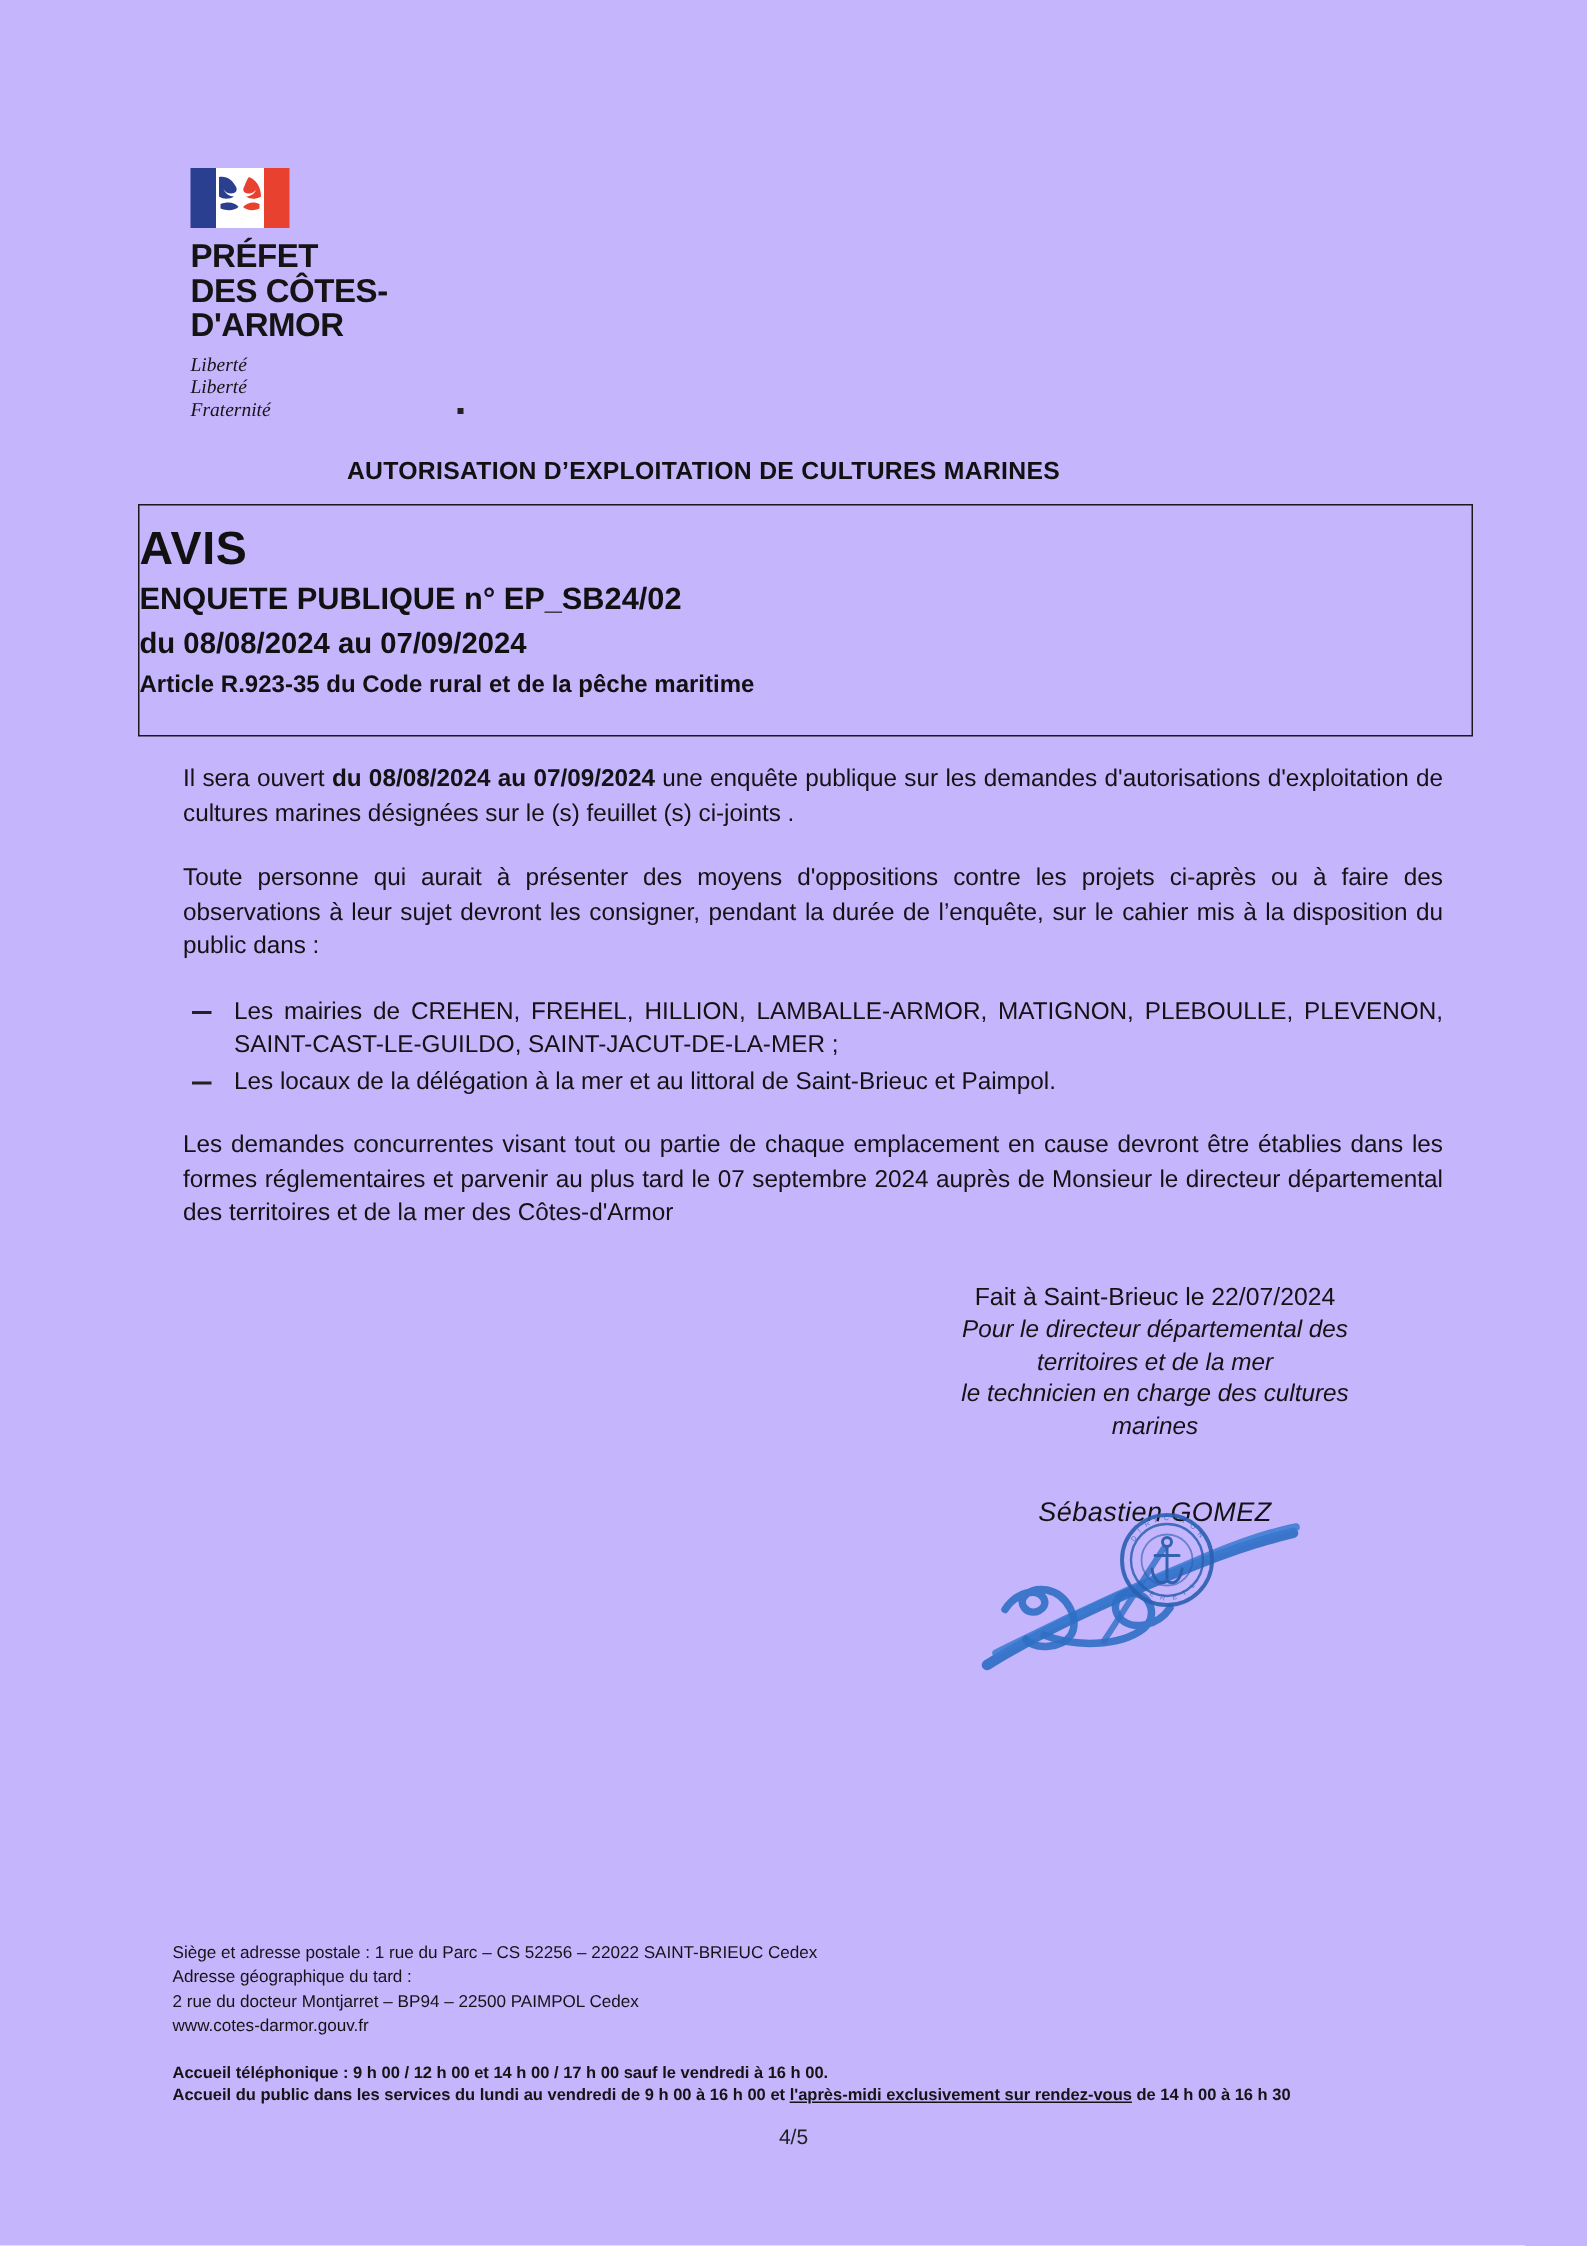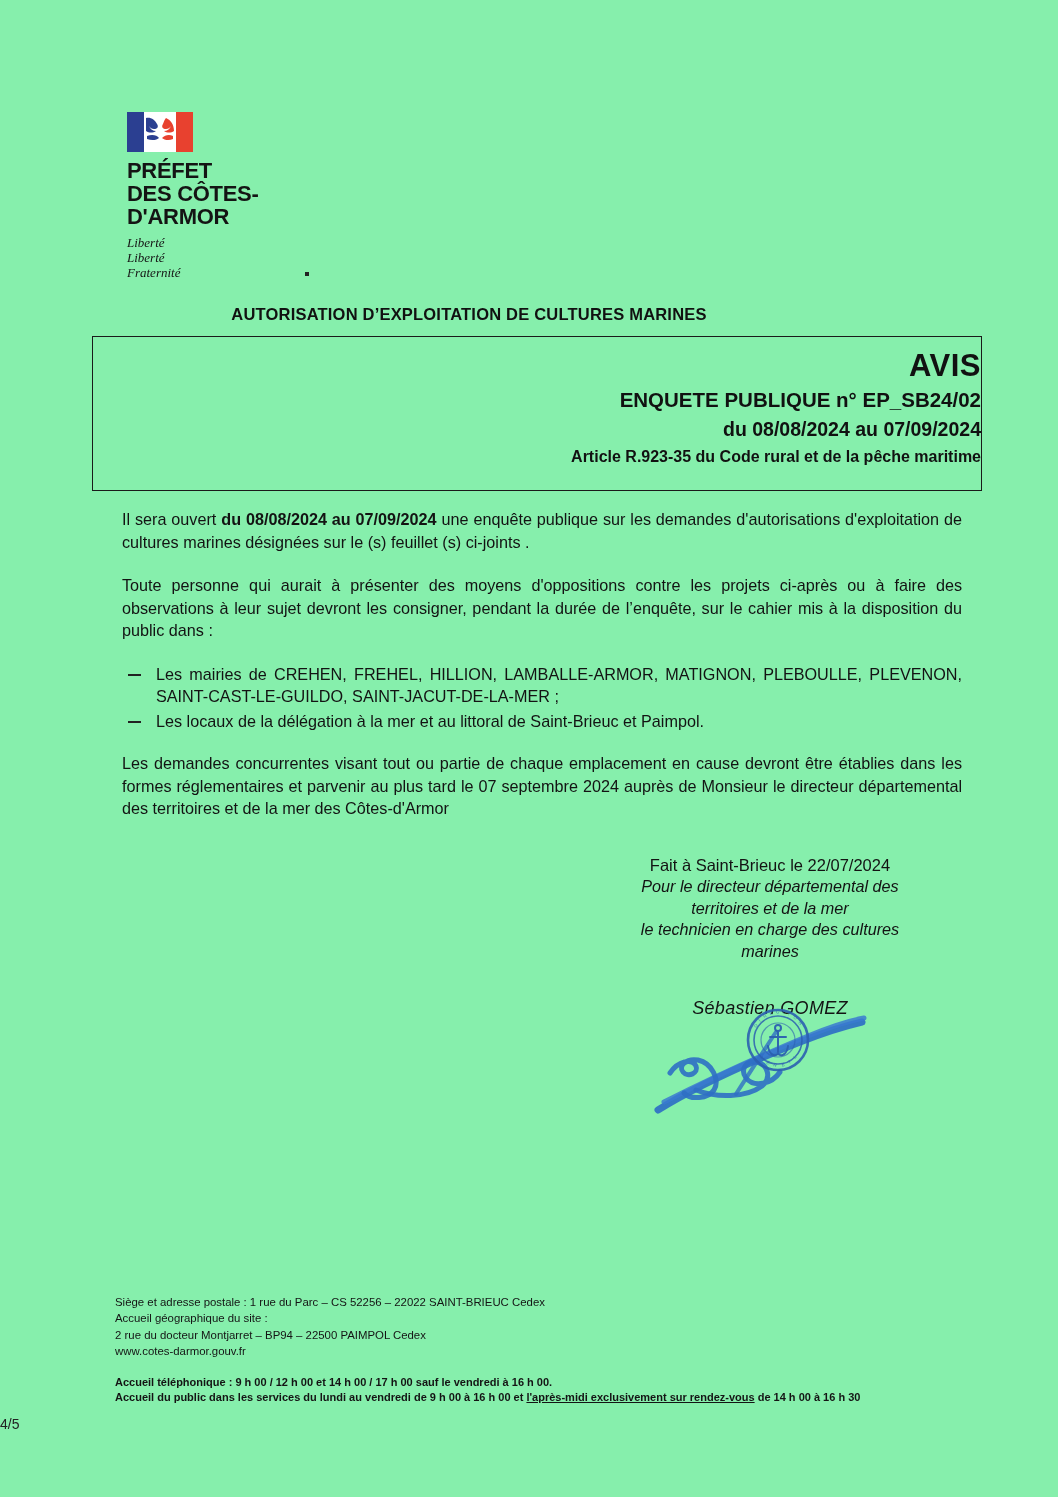--- a/index.html
+++ b/index.html
@@ -12,21 +12,21 @@
     width: 1058px;
     height: 1497px;
     position: relative;
     font-family: "Liberation Sans", sans-serif;
     color: #111111;
     -webkit-font-smoothing: antialiased;
   }
   .page {
     position: absolute;
     inset: 0;
-    background: #86efac;
+    background: #c4b5fd;
   }
 
   
   .header {
     position: absolute;
     top: 112px;
     left: 0;
     width: 1058px;
     height: 170px;
   }
@@ -113,21 +113,21 @@
 
   
   .avis-box {
     position: absolute;
     left: 92px;
     top: 336px;
     width: 890px;
     height: 155px;
     border: 1.6px solid #1a1a1a;
     box-sizing: border-box;
-    text-align: right;
+    text-align: left;
     padding-top: 10px;
   }
   .avis-word {
     font-weight: bold;
     font-size: 31px;
     letter-spacing: 0.5px;
     line-height: 38px;
     color: #111;
   }
   .avis-l2 {
@@ -238,20 +238,21 @@
     font-size: 11px;
     line-height: 15px;
     font-weight: bold;
   }
   .footer .hours u { text-decoration: underline; }
   .page-num {
     position: absolute;
     left: 0;
     top: 1416px;
     width: 1058px;
+    text-align: center;
     font-size: 14px;
     color: #222;
   }
 </style>
 </head>
 <body>
 
 <div class="page">
 
   <div class="header">
@@ -355,21 +356,21 @@
           <text transform="translate(43,56) rotate(-28)">T</text>
           <text transform="translate(49,51) rotate(-44)">L</text>
         </g>
       </g>
     </svg>
   </div>
 
   <div class="footer">
     <div class="addr">
       <div>Siège et adresse postale : 1 rue du Parc – CS 52256 – 22022 SAINT-BRIEUC Cedex</div>
-      <div>Accueil géographique du site :</div>
+      <div>Adresse géographique du tard :</div>
       <div>2 rue du docteur Montjarret – BP94 – 22500 PAIMPOL Cedex</div>
       <div>www.cotes-darmor.gouv.fr</div>
     </div>
     <div class="hours">
       <div>Accueil téléphonique : 9 h 00 / 12 h 00 et 14 h 00 / 17 h 00 sauf le vendredi à 16 h 00.</div>
       <div><span>Accueil du public dans les services du lundi au vendredi de 9 h 00 à 16 h 00 et </span><u>l'après-midi exclusivement sur rendez-vous</u><span> de 14 h 00 à 16 h 30</span></div>
     </div>
   </div>
 
   <div class="page-num">4/5</div>

